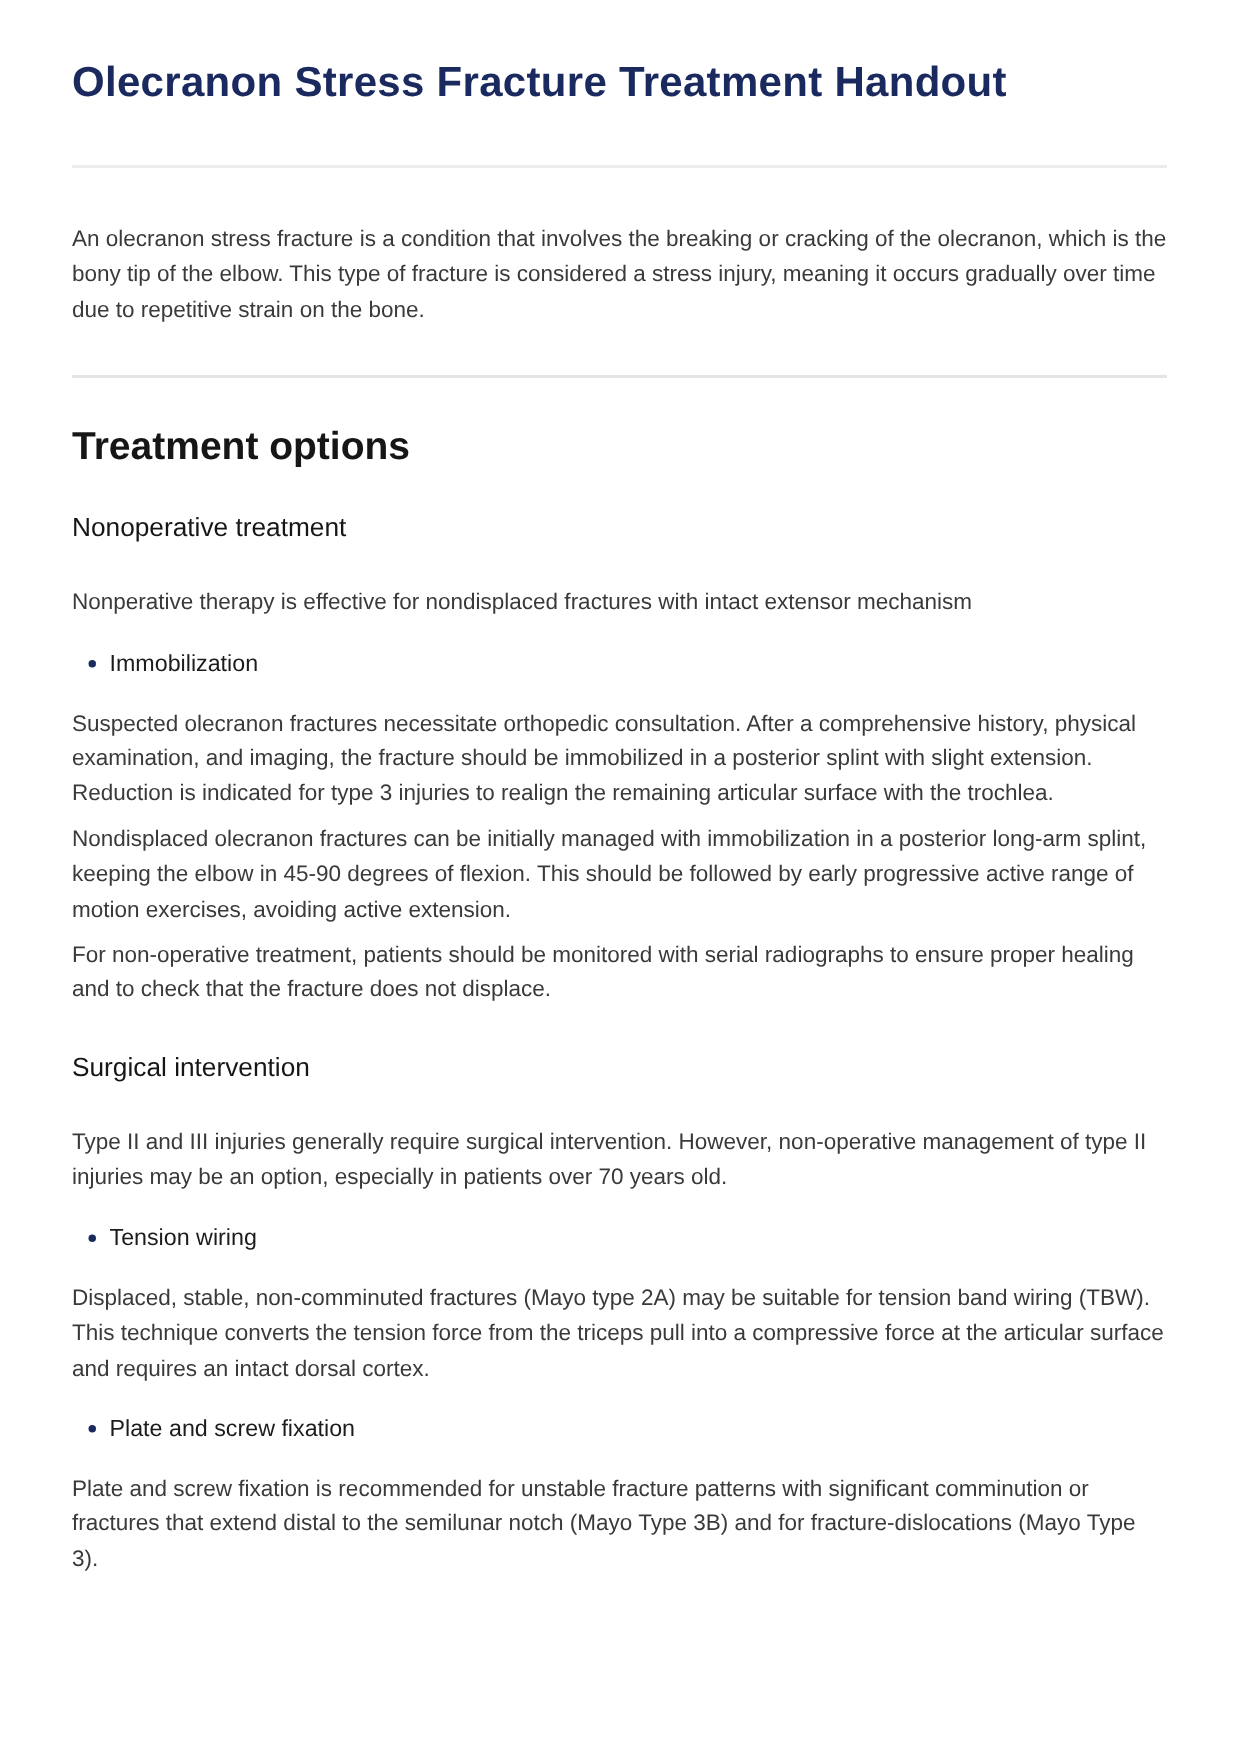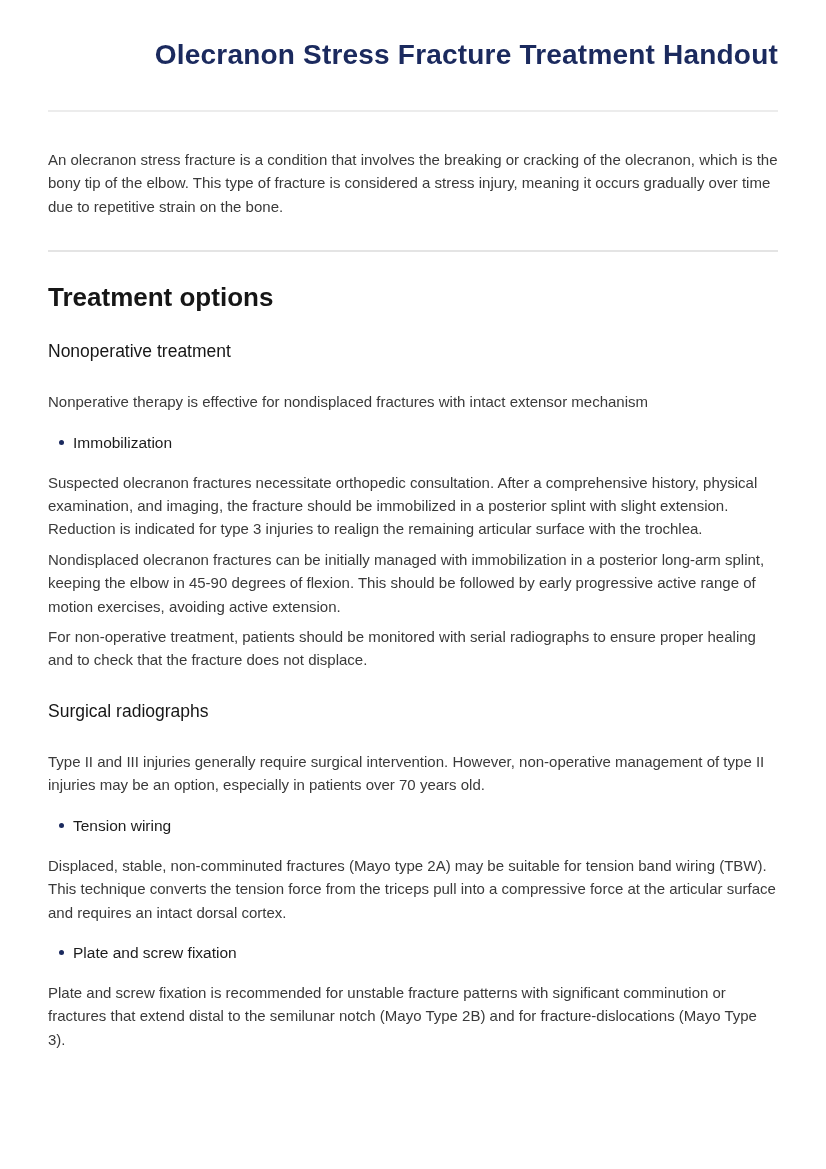--- a/index.html
+++ b/index.html
@@ -15,21 +15,21 @@
     color: #3a3a3a;
   }
   .doc {
     padding: 20px 48px 40px 48px;
   }
   h1.doc-title {
     margin: 18px 0 0 0;
     font-size: 28px;
     line-height: 34px;
     font-weight: bold;
-    text-align: right;
+    text-align: left;
     color: #1b2a5e;
     letter-spacing: 0.2px;
   }
   hr.rule {
     border: none;
     border-top: 2px solid #ececec;
     margin: 38px 0 0 0;
     height: 0;
   }
   hr.rule-2 {
@@ -105,36 +105,36 @@
       <span>Immobilization</span>
     </li>
   </ul>
 
   <p class="body-text">Suspected olecranon fractures necessitate orthopedic consultation. After a comprehensive history, physical examination, and imaging, the fracture should be immobilized in a posterior splint with slight extension.  Reduction is indicated for type 3 injuries to realign the remaining articular surface with the trochlea.</p>
 
   <p class="body-text">Nondisplaced olecranon fractures can be initially managed with immobilization in a posterior long-arm splint, keeping the elbow in 45-90 degrees of flexion. This should be followed by early progressive active range of motion exercises, avoiding active extension.</p>
 
   <p class="body-text">For non-operative treatment, patients should be monitored with serial radiographs to ensure proper healing and to check that the fracture does not displace.</p>
 
-  <h3 class="subsection-heading">Surgical radiographs</h3>
+  <h3 class="subsection-heading">Surgical intervention</h3>
 
   <p class="body-text">Type II and III injuries generally require surgical intervention. However, non-operative management of type II injuries may be an option, especially in patients over 70 years old.</p>
 
   <ul class="bullet-list">
     <li class="bullet-item">
       <span class="bullet-dot"></span>
       <span>Tension wiring</span>
     </li>
   </ul>
 
   <p class="body-text">Displaced, stable, non-comminuted fractures (Mayo type 2A) may be suitable for tension band wiring (TBW). This technique converts the tension force from the triceps pull into a compressive force at the articular surface and requires an intact dorsal cortex.</p>
 
 
   <ul class="bullet-list">
     <li class="bullet-item">
       <span class="bullet-dot"></span>
       <span>Plate and screw fixation</span>
     </li>
   </ul>
 
-  <p class="body-text">Plate and screw fixation is recommended for unstable fracture patterns with significant comminution or fractures that extend distal to the semilunar notch (Mayo Type 2B) and for fracture-dislocations (Mayo Type 3).</p>
+  <p class="body-text">Plate and screw fixation is recommended for unstable fracture patterns with significant comminution or fractures that extend distal to the semilunar notch (Mayo Type 3B) and for fracture-dislocations (Mayo Type 3).</p>
 
 </div>
 
 </body></html>

